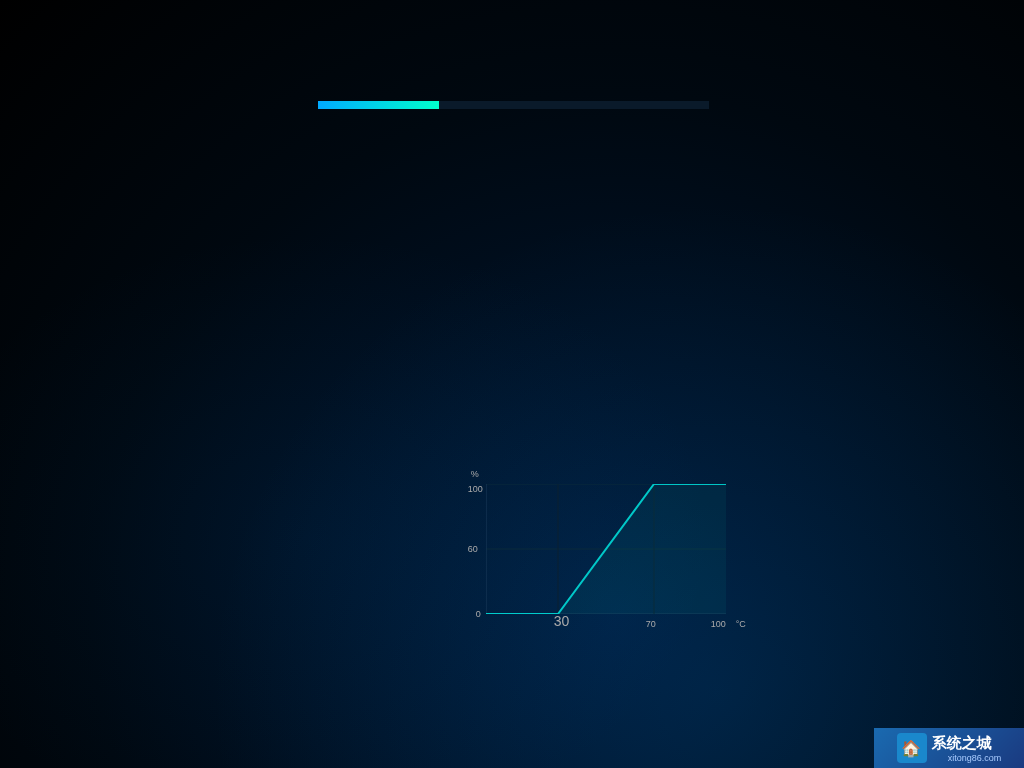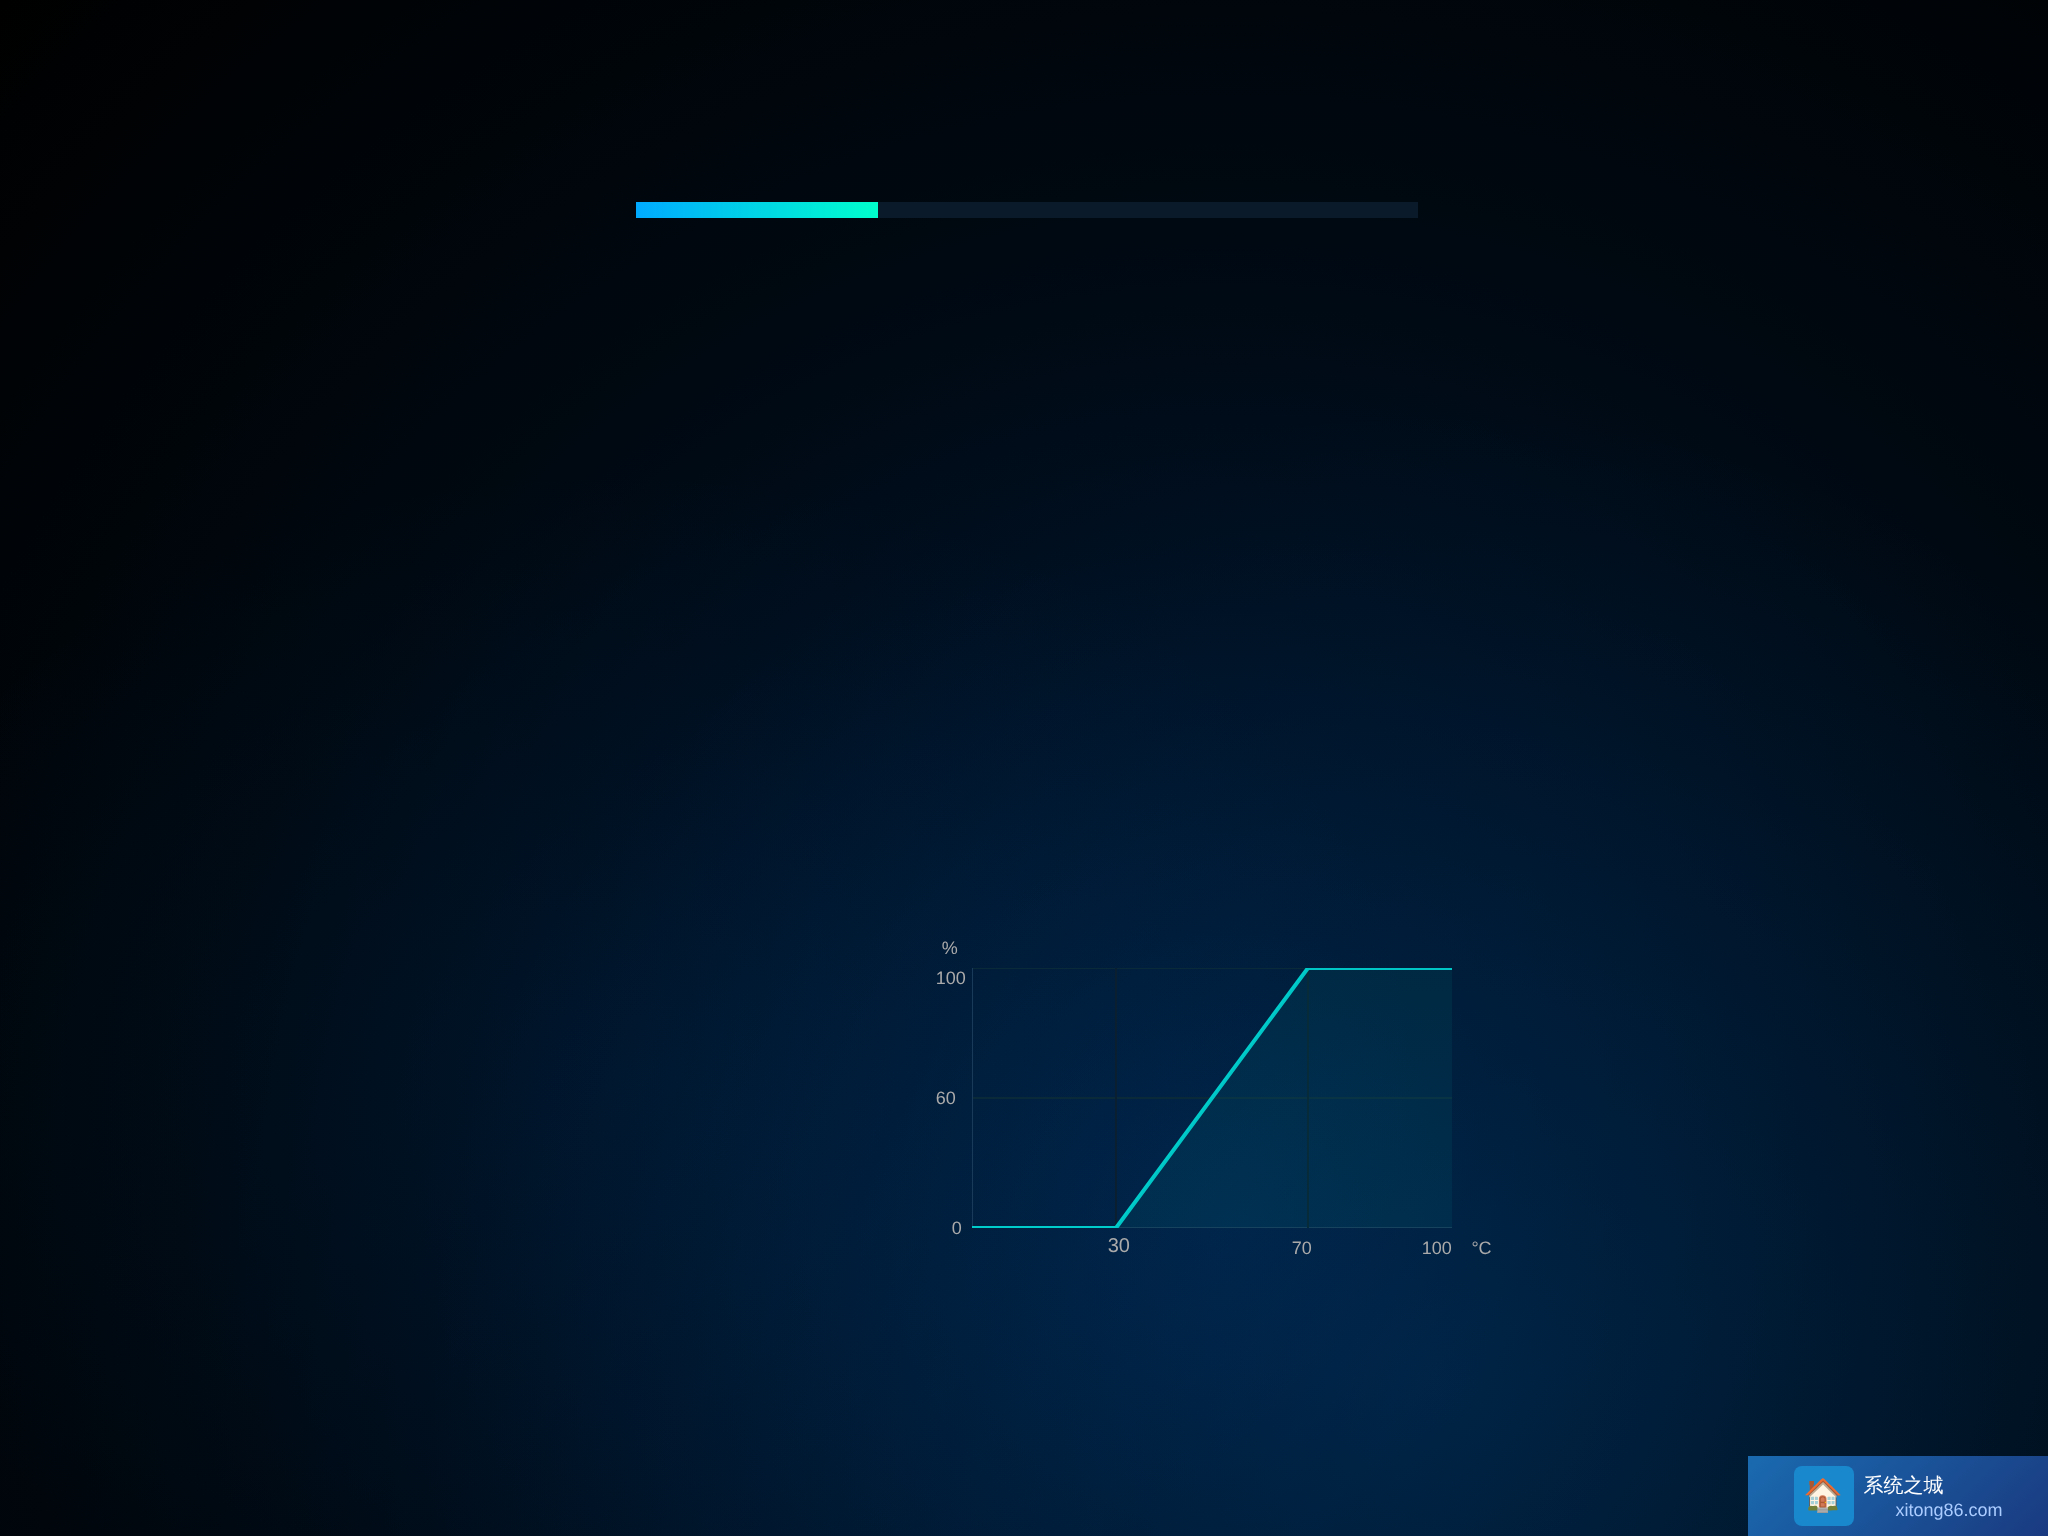--- a/index.html
+++ b/index.html
@@ -665,21 +665,21 @@
                 <line x1="0" y1="0" x2="0" y2="130" stroke="#1a3a5a" stroke-width="1"></line>
 
                 <line x1="72" y1="0" x2="72" y2="130" stroke="#0a2030" stroke-width="1"></line>
                 <line x1="168" y1="0" x2="168" y2="130" stroke="#0a2030" stroke-width="1"></line>
 
                 <polyline points="0,130 72,130 168,0 240,0" fill="none" stroke="#00cccc" stroke-width="2"></polyline>
 
                 <polygon points="0,130 72,130 168,0 240,0 240,130" fill="rgba(0,150,150,0.1)"></polygon>
               </svg>
               
-              <span style="position:absolute;bottom:-15px;left:68px;color:#aaa;font-size:10px;">30</span>
+              <span style="position:absolute;bottom:-15px;left:68px;color:#aaa;font-size:14px;">30</span>
               <span style="position:absolute;bottom:-15px;left:160px;color:#aaa;font-size:9px;">70</span>
               <span style="position:absolute;bottom:-15px;left:225px;color:#aaa;font-size:9px;">100</span>
               <span style="position:absolute;bottom:-15px;right:-20px;color:#aaa;font-size:9px;">°C</span>
             </div>
             <button class="qfan-btn" style="margin-top:25px;margin-left:20px;">QFan Control</button>
           </div>
 
         </div>
       </div>
 
@@ -748,19 +748,19 @@
 
   </div>
 
   <div class="footer">
     <span class="footer-btn">Default(F5)</span>
     <span class="divider">|</span>
     <span class="footer-btn">Save &amp;</span>
     <div style="position:absolute;right:0;bottom:0;width:150px;height:40px;background:linear-gradient(135deg,#1a6ab0,#1a3a80);display:flex;align-items:center;justify-content:center;gap:5px;">
       <div style="width:30px;height:30px;background:#1a88cc;border-radius:4px;display:flex;align-items:center;justify-content:center;color:#fff;font-size:16px;">🏠</div>
       <div>
-        <div style="color:#fff;font-size:10px;font-weight:normal;">系统之城</div>
+        <div style="color:#fff;font-size:15px;font-weight:bold;">系统之城</div>
         <div style="color:#aaccff;font-size:9px;margin-left:16px;">xitong86.com</div>
       </div>
     </div>
   </div>
 
 </div>
 
 </body></html>

